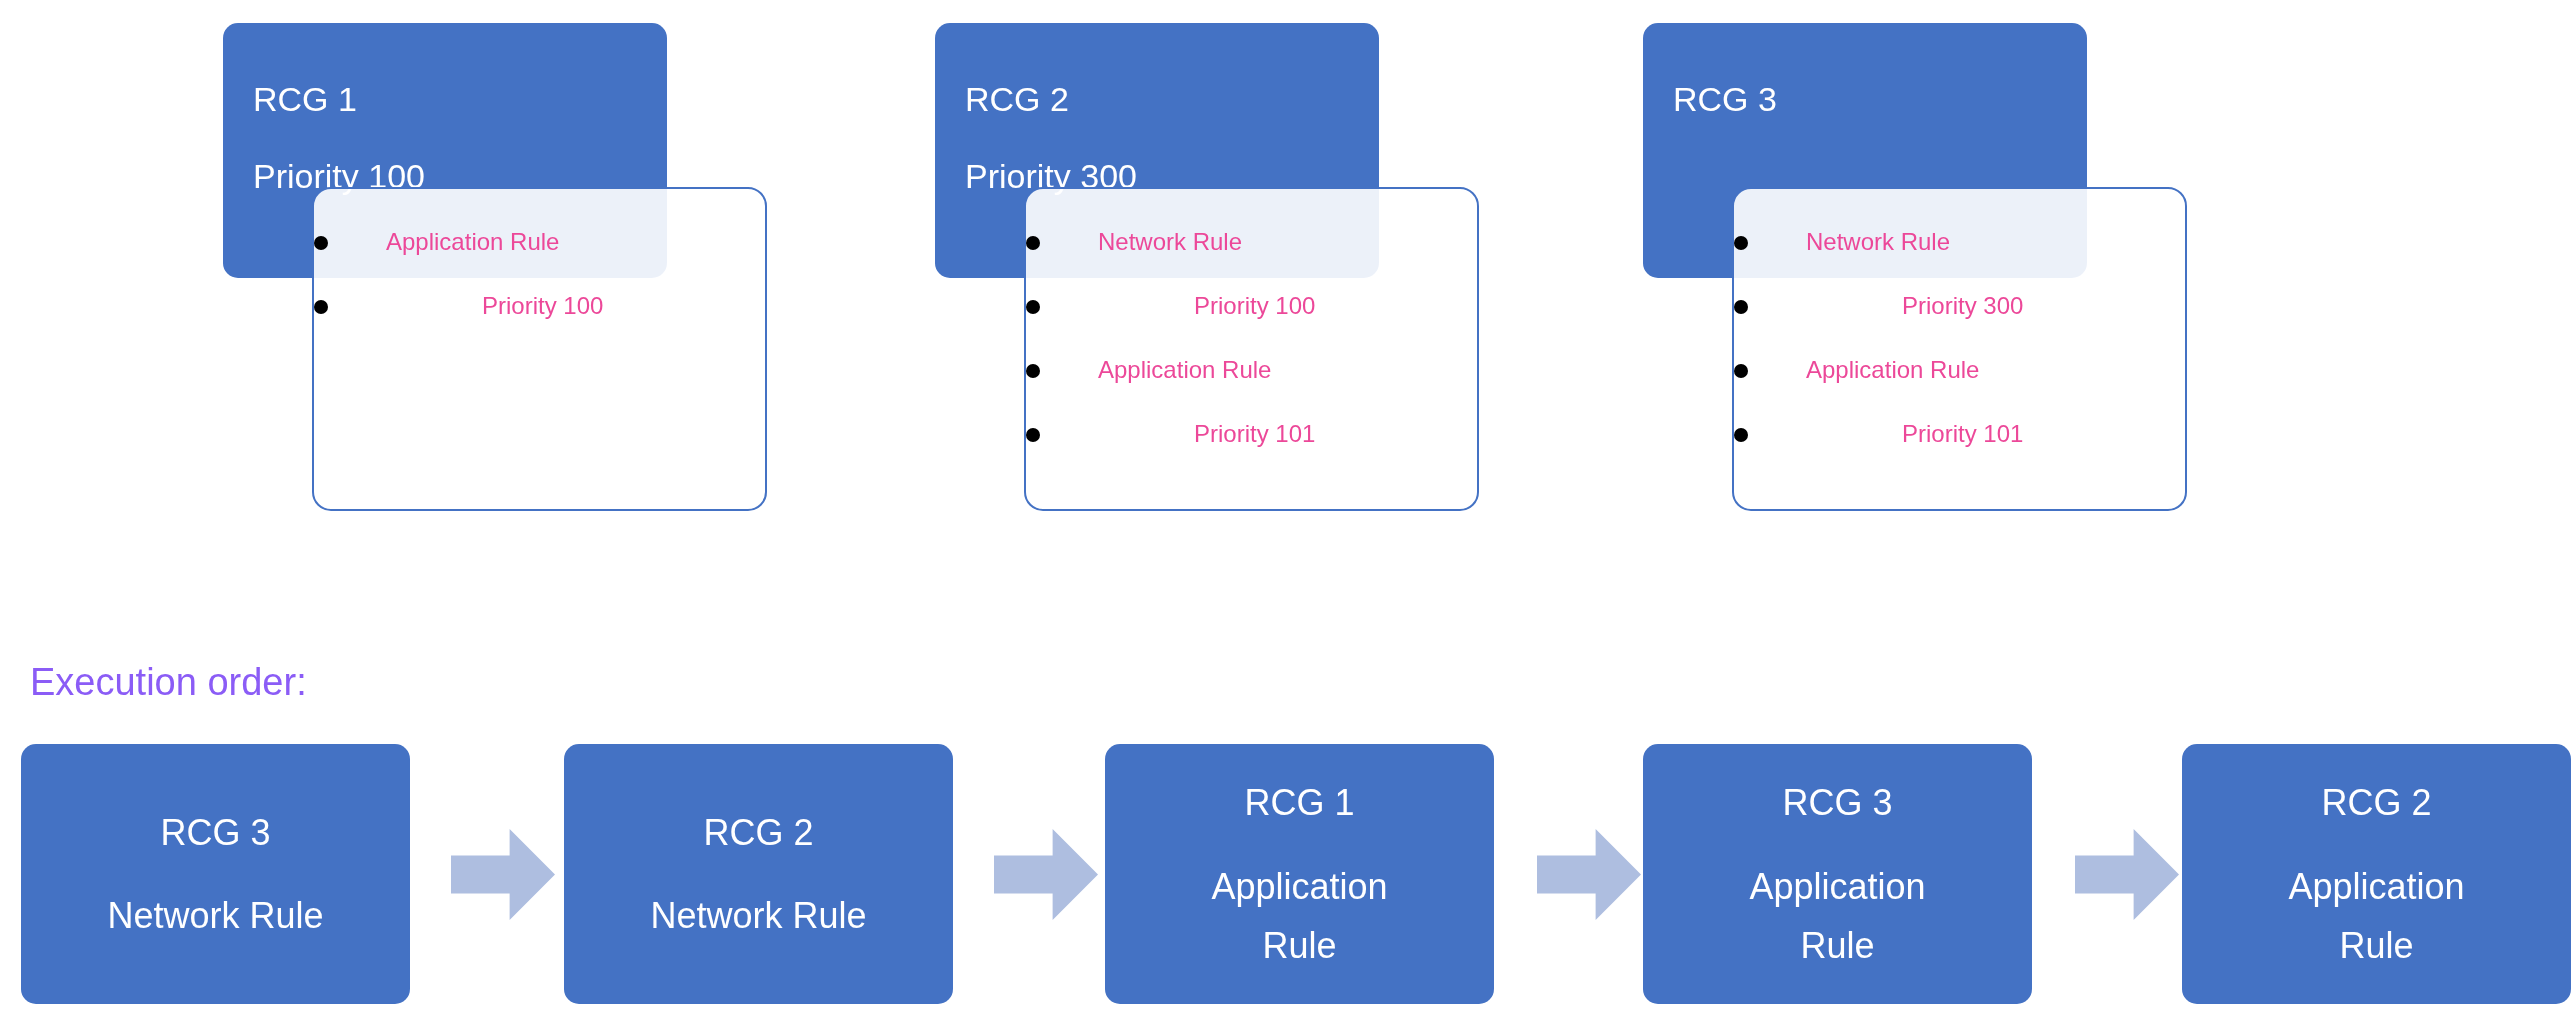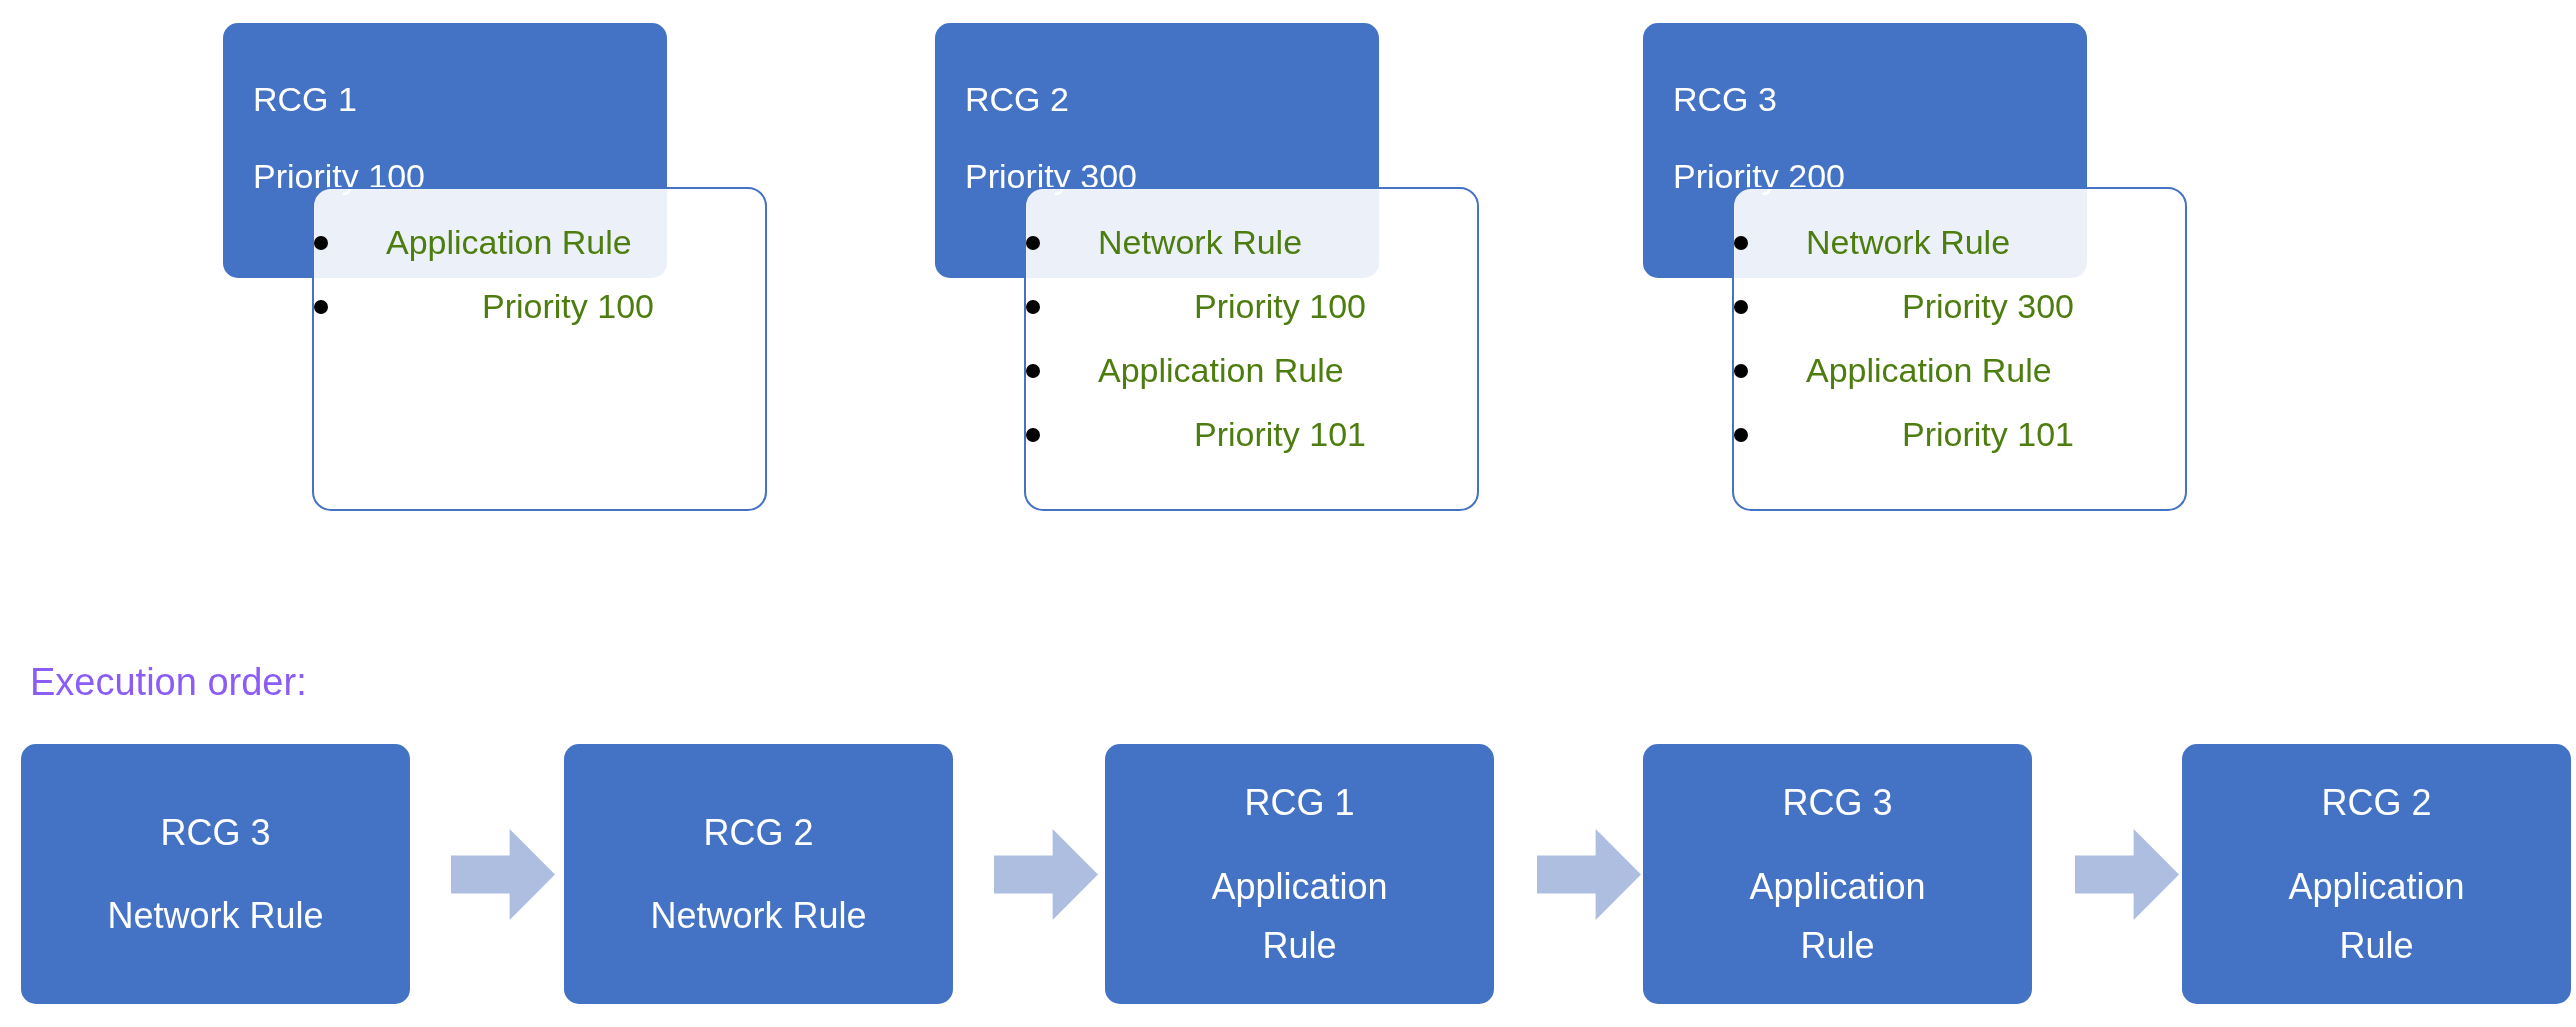--- a/index.html
+++ b/index.html
@@ -41,23 +41,23 @@
     background:rgba(255,255,255,0.90);
     border:2.8px solid #4472C4;
     border-radius:19px;
     box-sizing:border-box;
     padding:21px 0 0 0;
     z-index:2;
   }
   .rules-list{list-style:none;margin:0;padding:0;}
   .rule-li{position:relative;}
   .rule-text{
-    font-size:34px;
+    font-size:24px;
     line-height:64px;
-    color:#4d7c0f;
+    color:#ec4899;
     white-space:nowrap;
   }
   .rule-l1{padding-left:72px;}
   .rule-l2{padding-left:168px;}
   .bullet{
     position:absolute;
     width:14px;height:14px;
     border-radius:50%;
     background:#000000;
     top:25.5px;
@@ -144,21 +144,20 @@
           <span class="bullet"></span>
           <div class="rule-text rule-l2">Priority 101</div>
         </li>
       </ul>
     </div>
   </div>
 
   <div class="rcg-group" style="left:1643px;">
     <div class="rcg-card">
       <div class="rcg-card-line">RCG 3</div>
-      <div class="rcg-card-line">Priority 200</div>
     </div>
     <div class="rcg-rules">
       <ul class="rules-list">
         <li class="rule-li">
           <span class="bullet"></span>
           <div class="rule-text rule-l1">Network Rule</div>
         </li>
         <li class="rule-li">
           <span class="bullet"></span>
           <div class="rule-text rule-l2">Priority 300</div>

